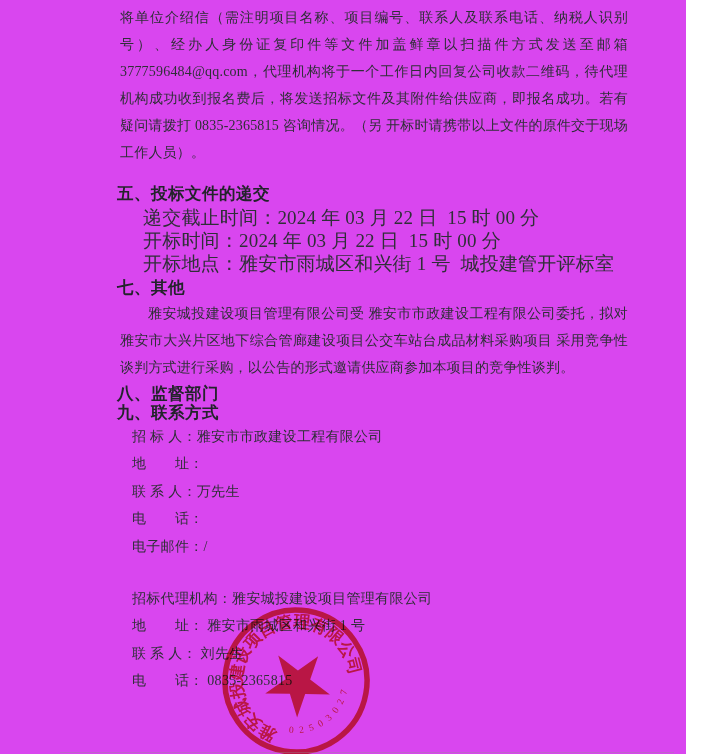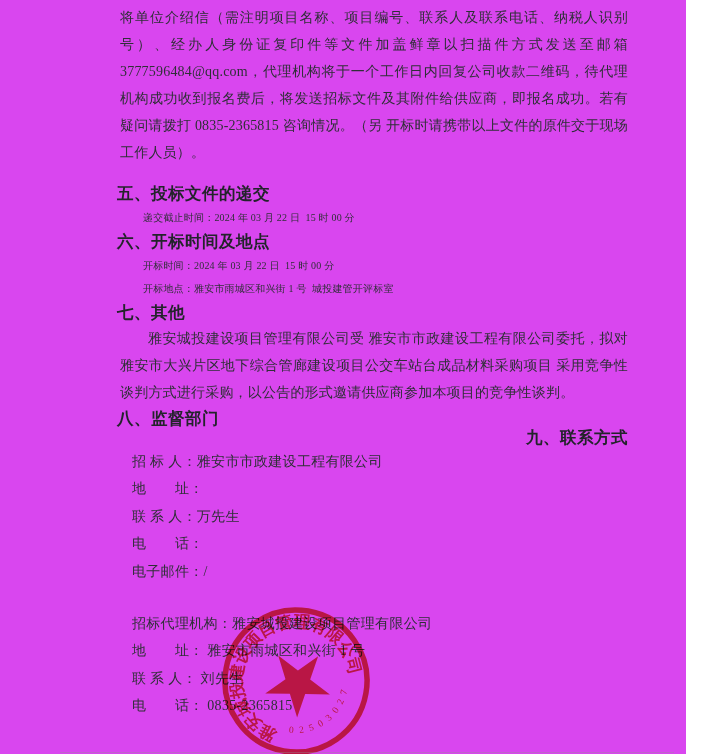--- a/index.html
+++ b/index.html
@@ -17,23 +17,23 @@
   .para{
     font-size:14px;line-height:27px;text-align:justify;
     margin:0;letter-spacing:0.2px;
   }
   .indent{text-indent:2em;}
   h2{
     font-size:16.5px;line-height:21px;font-weight:bold;
     margin:2px 0 2px -3px;color:#23232b;letter-spacing:0.5px;
   }
   h2.first{margin-top:17px;}
-  h2.tight{margin-top:-4px;text-align:right;}
+  h2.tight{margin-top:-4px;}
   .sub{
-    font-size:10px;line-height:23px;margin-left:23px;
+    font-size:19px;line-height:23px;margin-left:23px;
     white-space:pre;letter-spacing:0.2px;
   }
   .contacts{margin-left:12px;margin-top:-2px;text-align:right;}
   .contacts.agency{margin-top:25px;}
   .crow{
     display:flex;align-items:flex-start;
     font-size:14px;height:27.4px;line-height:27.4px;
   }
   .crow .lbl,.crow .val{white-space:pre;letter-spacing:0.3px;}
   .seal{
@@ -49,21 +49,20 @@
 <body>
 
 <div class="page">
   <div class="content">
 
     <p class="para">将单位介绍信（需注明项目名称、项目编号、联系人及联系电话、纳税人识别号）、经办人身份证复印件等文件加盖鲜章以扫描件方式发送至邮箱 3777596484@qq.com，代理机构将于一个工作日内回复公司收款二维码，待代理机构成功收到报名费后，将发送招标文件及其附件给供应商，即报名成功。若有疑问请拨打 0835-2365815 咨询情况。（另 开标时请携带以上文件的原件交于现场工作人员）。</p>
 
     <h2 class="first">五、投标文件的递交</h2>
     <div class="sub">递交截止时间：2024 年 03 月 22 日  15 时 00 分</div>
 
-    <h2>六、开标时间及地点</h2>
     <div class="sub">开标时间：2024 年 03 月 22 日  15 时 00 分</div>
     <div class="sub">开标地点：雅安市雨城区和兴街 1 号  城投建管开评标室</div>
 
     <h2>七、其他</h2>
     <p class="para indent">雅安城投建设项目管理有限公司受 雅安市市政建设工程有限公司委托，拟对 雅安市大兴片区地下综合管廊建设项目公交车站台成品材料采购项目  采用竞争性谈判方式进行采购，以公告的形式邀请供应商参加本项目的竞争性谈判。</p>
 
     <h2>八、监督部门</h2>
 
     <h2 class="tight">九、联系方式</h2>
 

